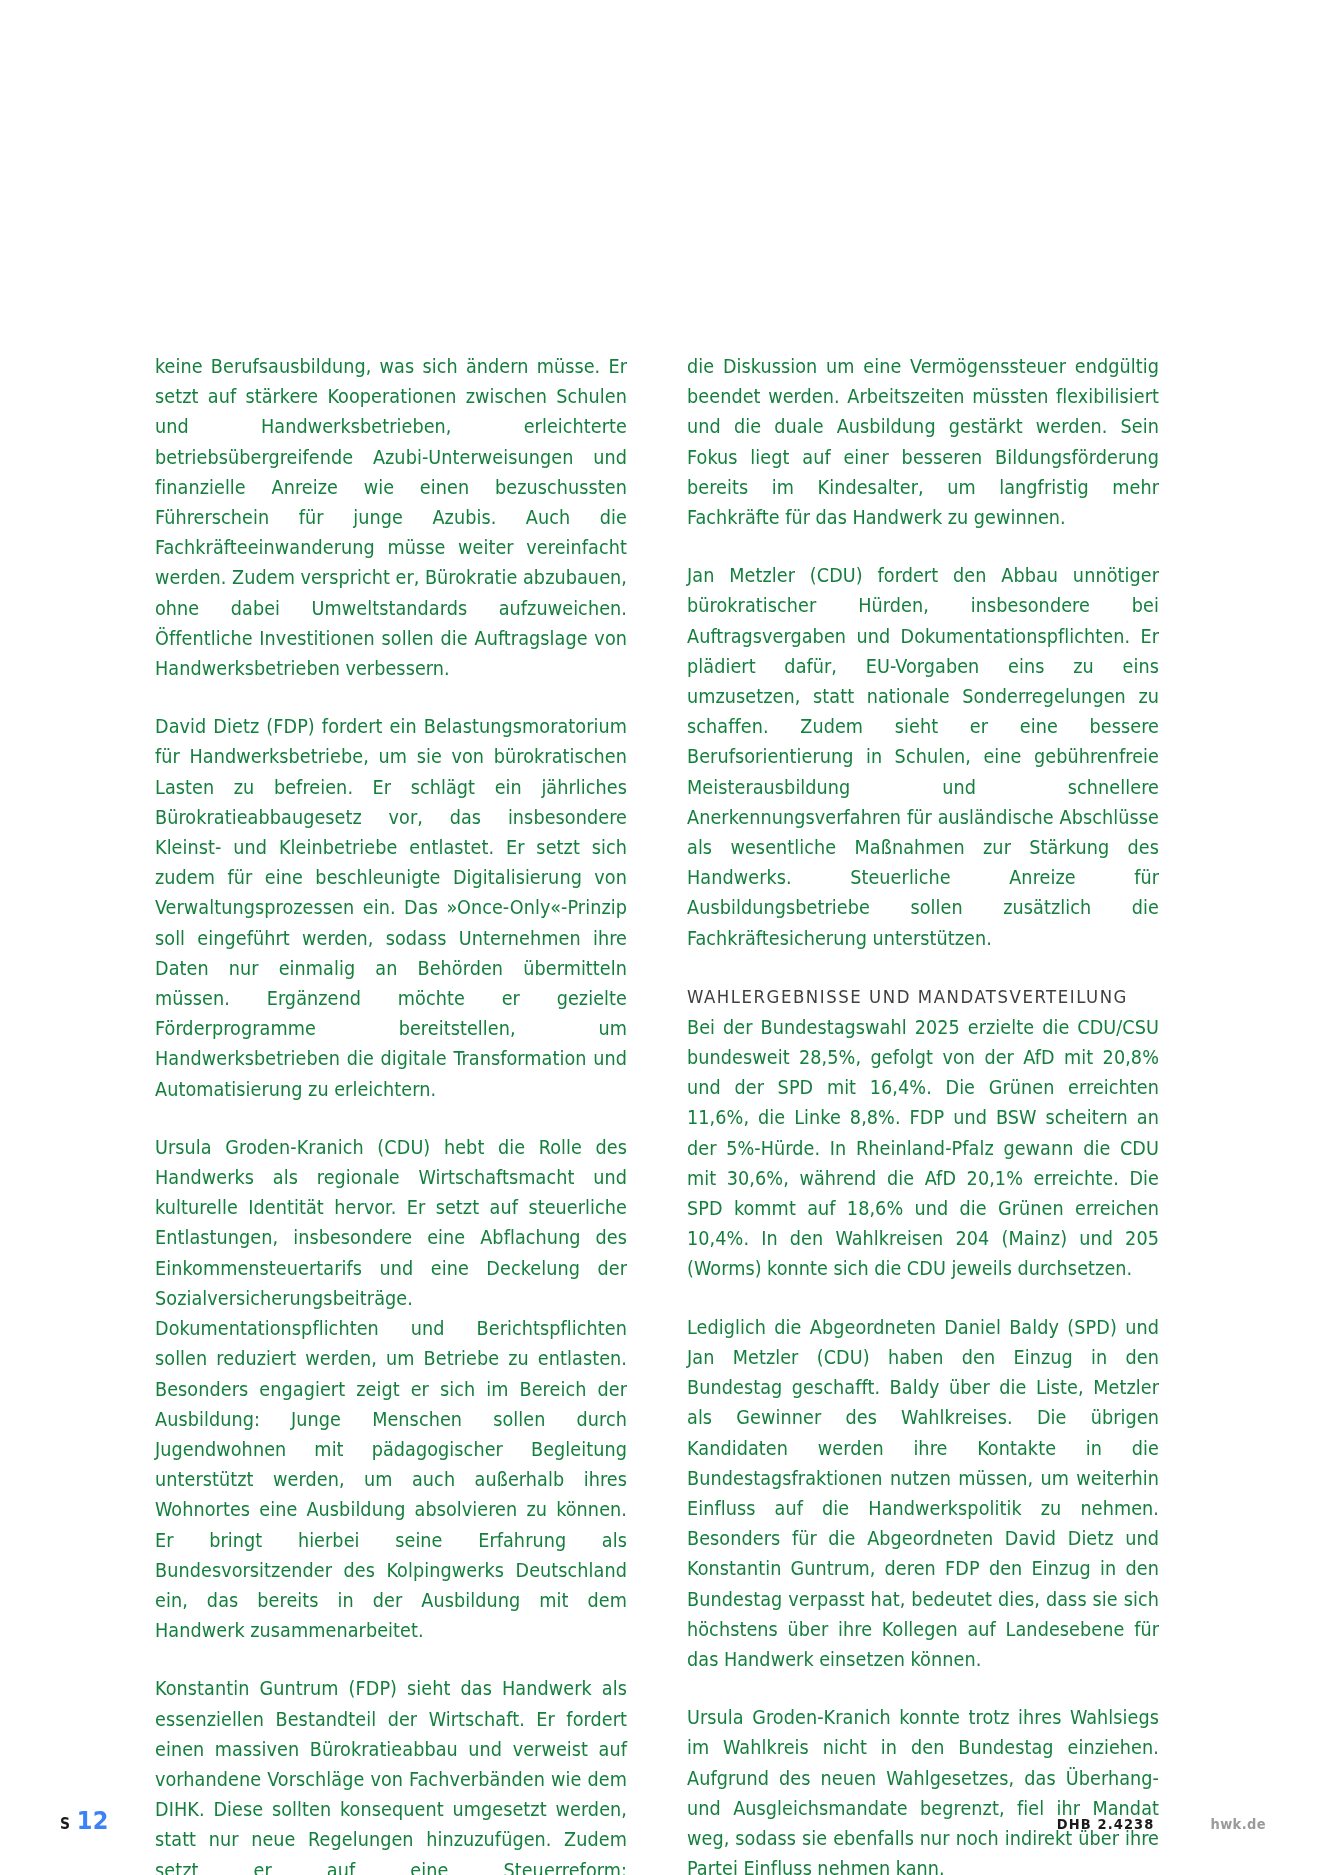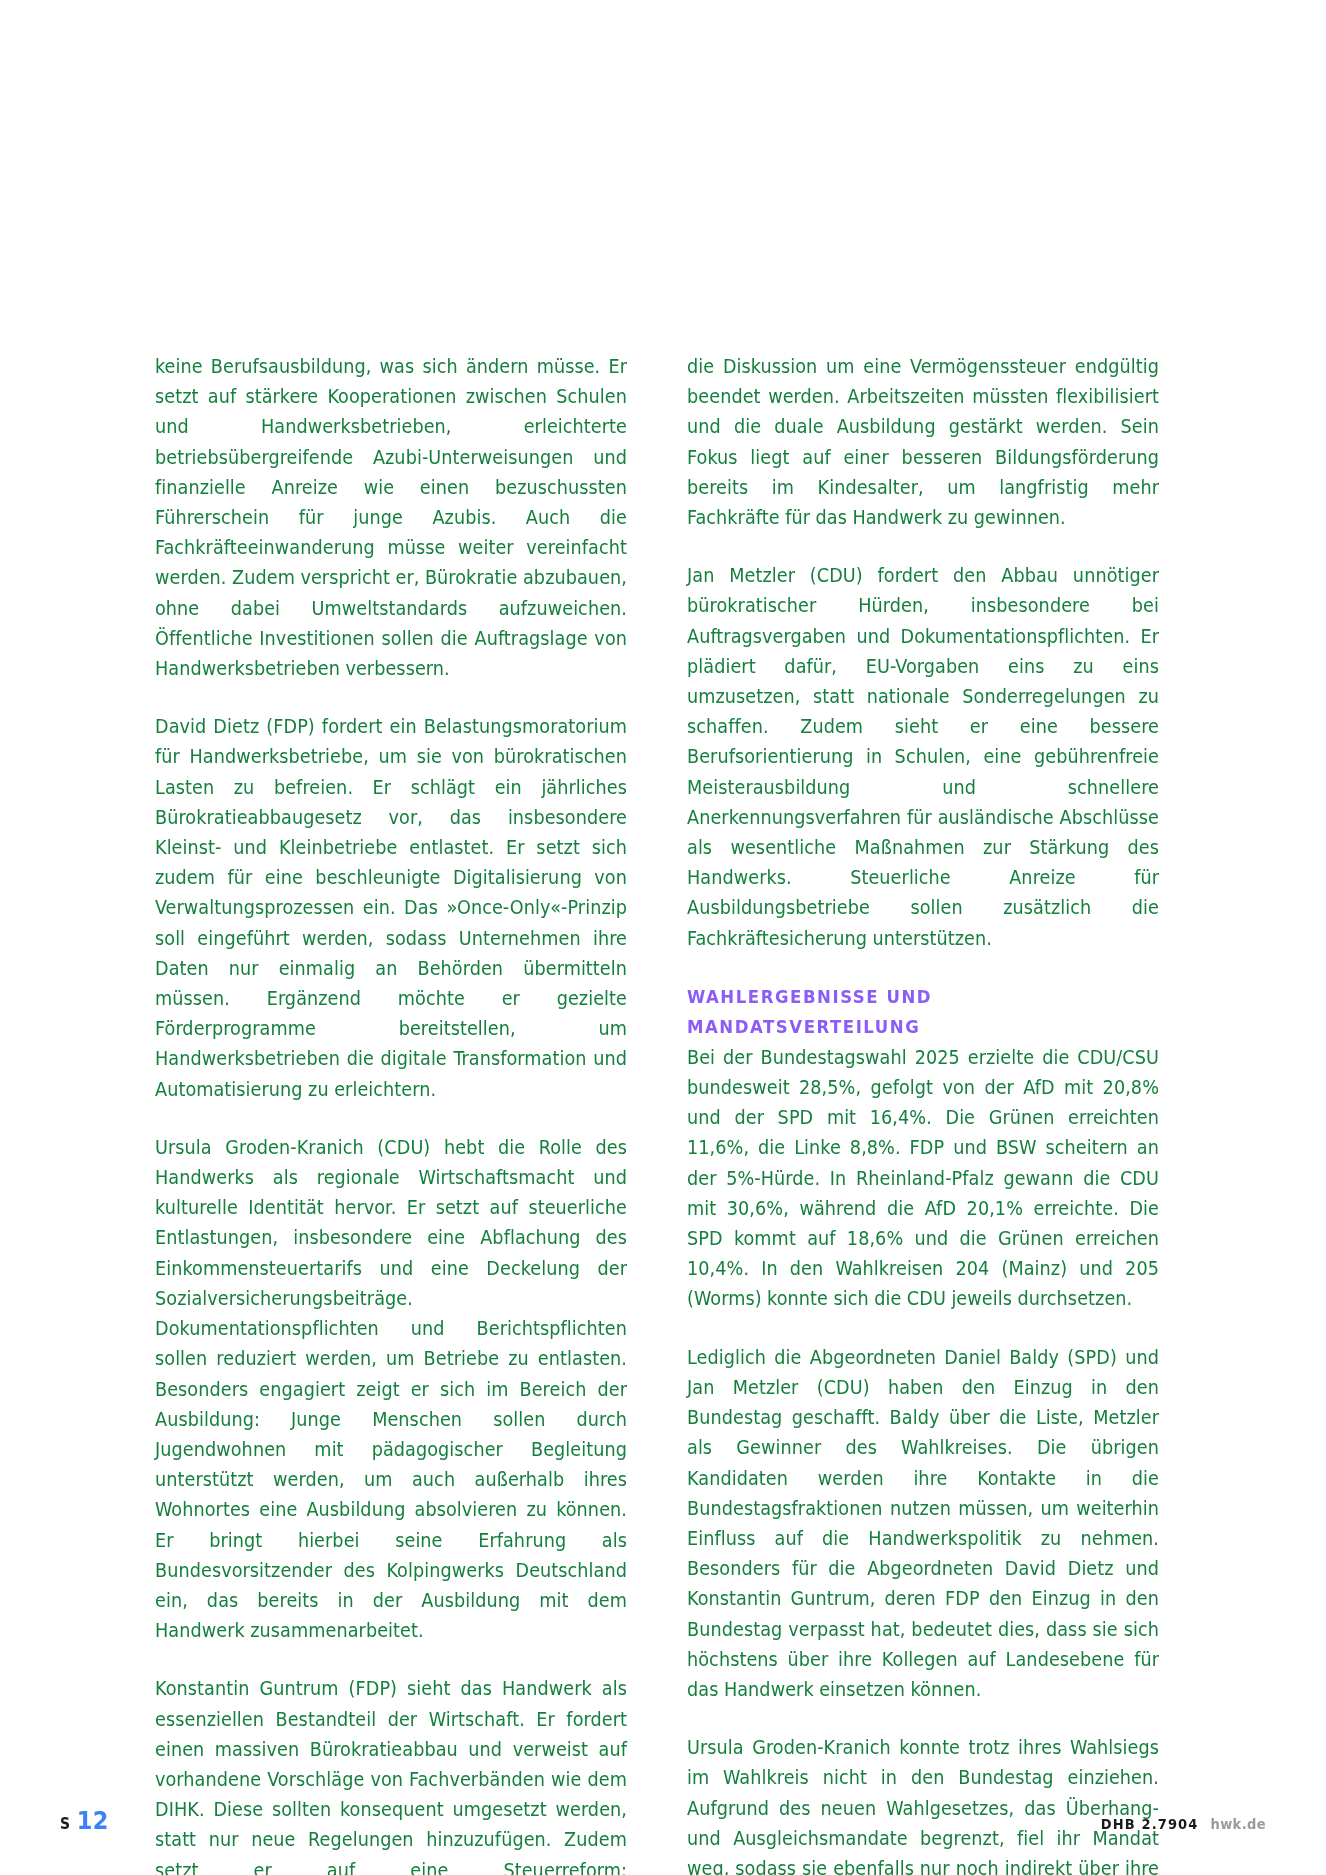--- a/index.html
+++ b/index.html
@@ -47,24 +47,24 @@
     word-spacing: -0.2px;
     hyphens: manual;
     color: #15803d;
   }
   p.para:last-child { margin-bottom: 0; }
 
   h2.subhead {
     margin: 0 0 1px 0;
     font-size: 18.4px;
     line-height: 30px;
-    font-weight: 700;
+    font-weight: 400;
     letter-spacing: 1.55px;
     text-transform: uppercase;
-    color: #8b5cf6;
+    color: #404040;
   }
   .section-block { margin-bottom: 28px; }
   .section-block p.para { margin-bottom: 3px; }
 
   
   .footer {
     position: absolute;
     left: 0;
     right: 0;
     bottom: 40px;
@@ -102,20 +102,21 @@
     font-size: 14.5px;
     font-weight: 700;
     letter-spacing: 1.1px;
     color: #1a1a1a;
   }
   .domain {
     font-size: 14.5px;
     font-weight: 700;
     letter-spacing: 0.4px;
     color: #9a9a9a;
+    margin-left: 44px;
   }
 </style>
 </head>
 <body>
 
 <div class="page">
 
   <div class="columns">
 
     <div class="col">
@@ -139,18 +140,18 @@
     </div>
 
   </div>
 
   <div class="footer">
     <div class="footer-left">
       <span class="folio-prefix">S</span>
       <span class="folio-number">12</span>
     </div>
     <div class="footer-right">
-      <span class="issue">DHB 2.7904</span>
+      <span class="issue">DHB 2.4238</span>
       <span class="domain">hwk.de</span>
     </div>
   </div>
 
 </div>
 
 </body></html>

